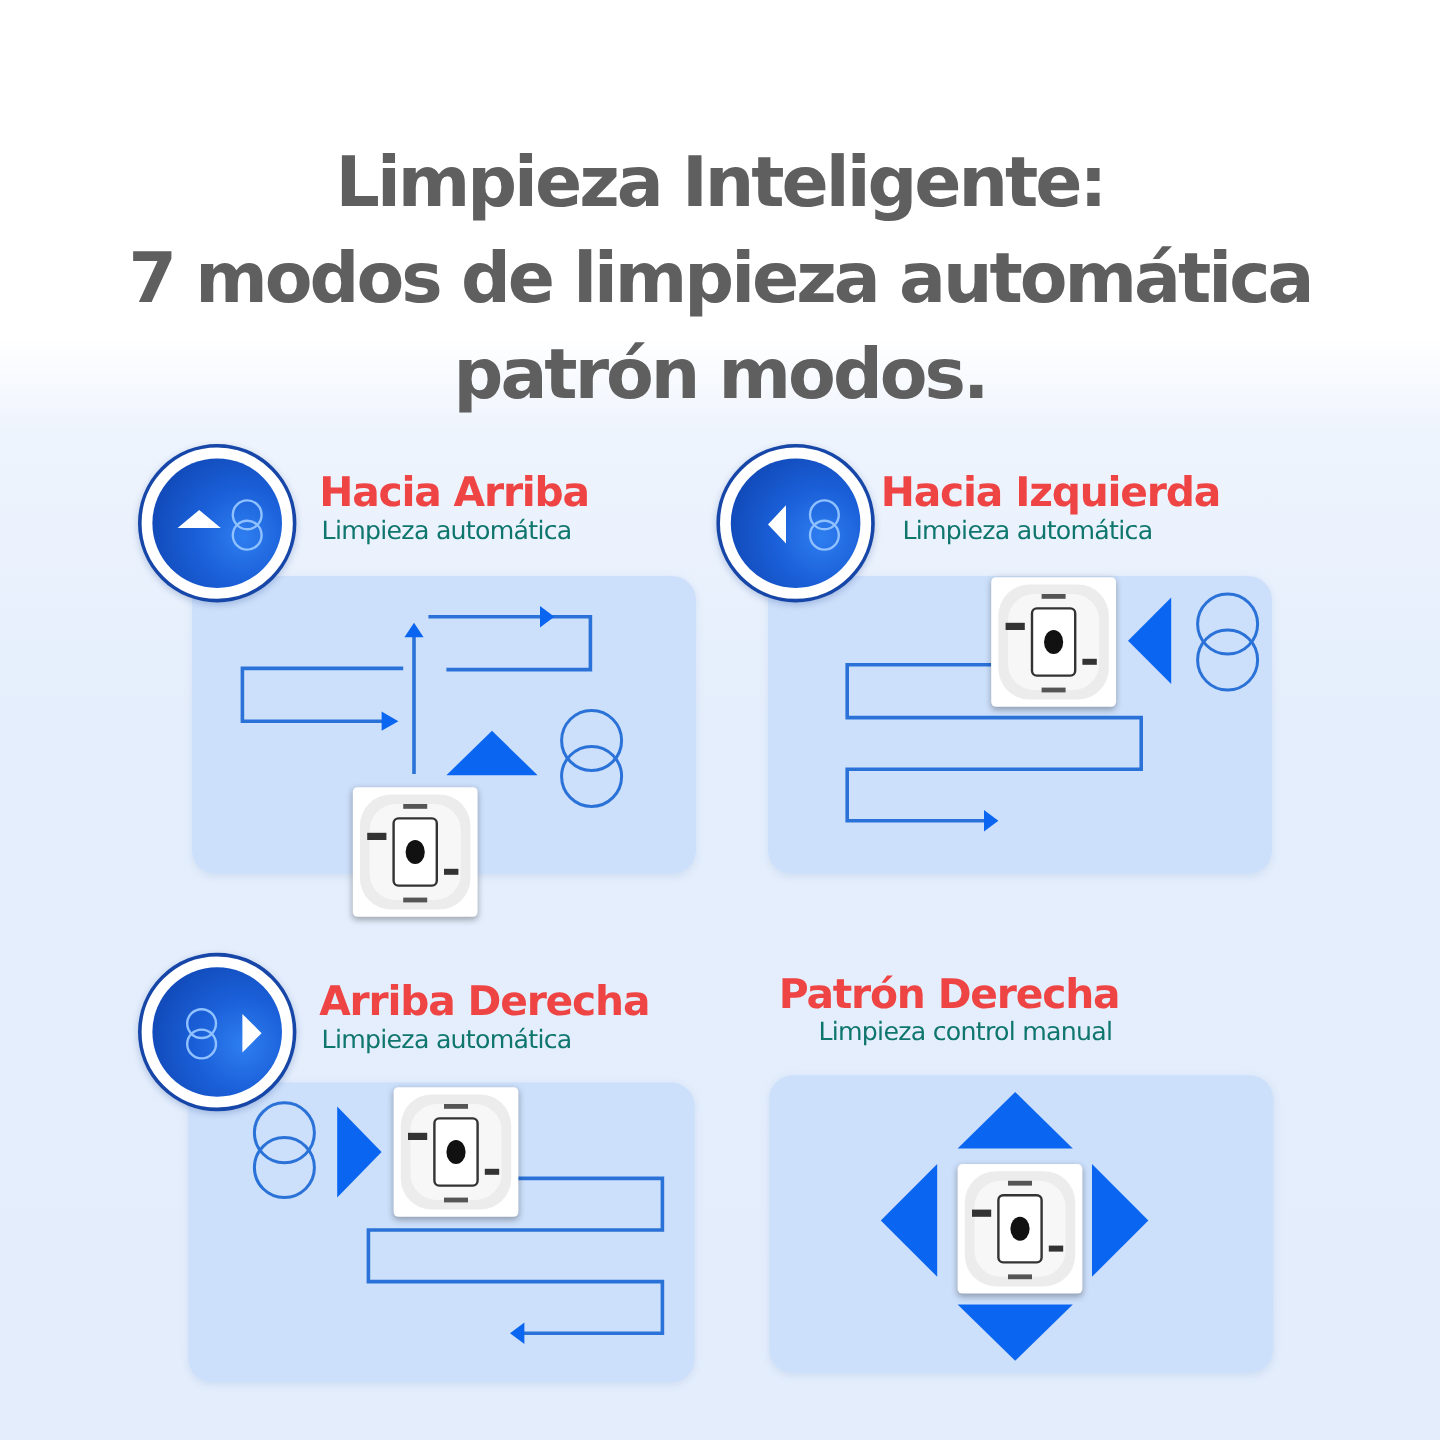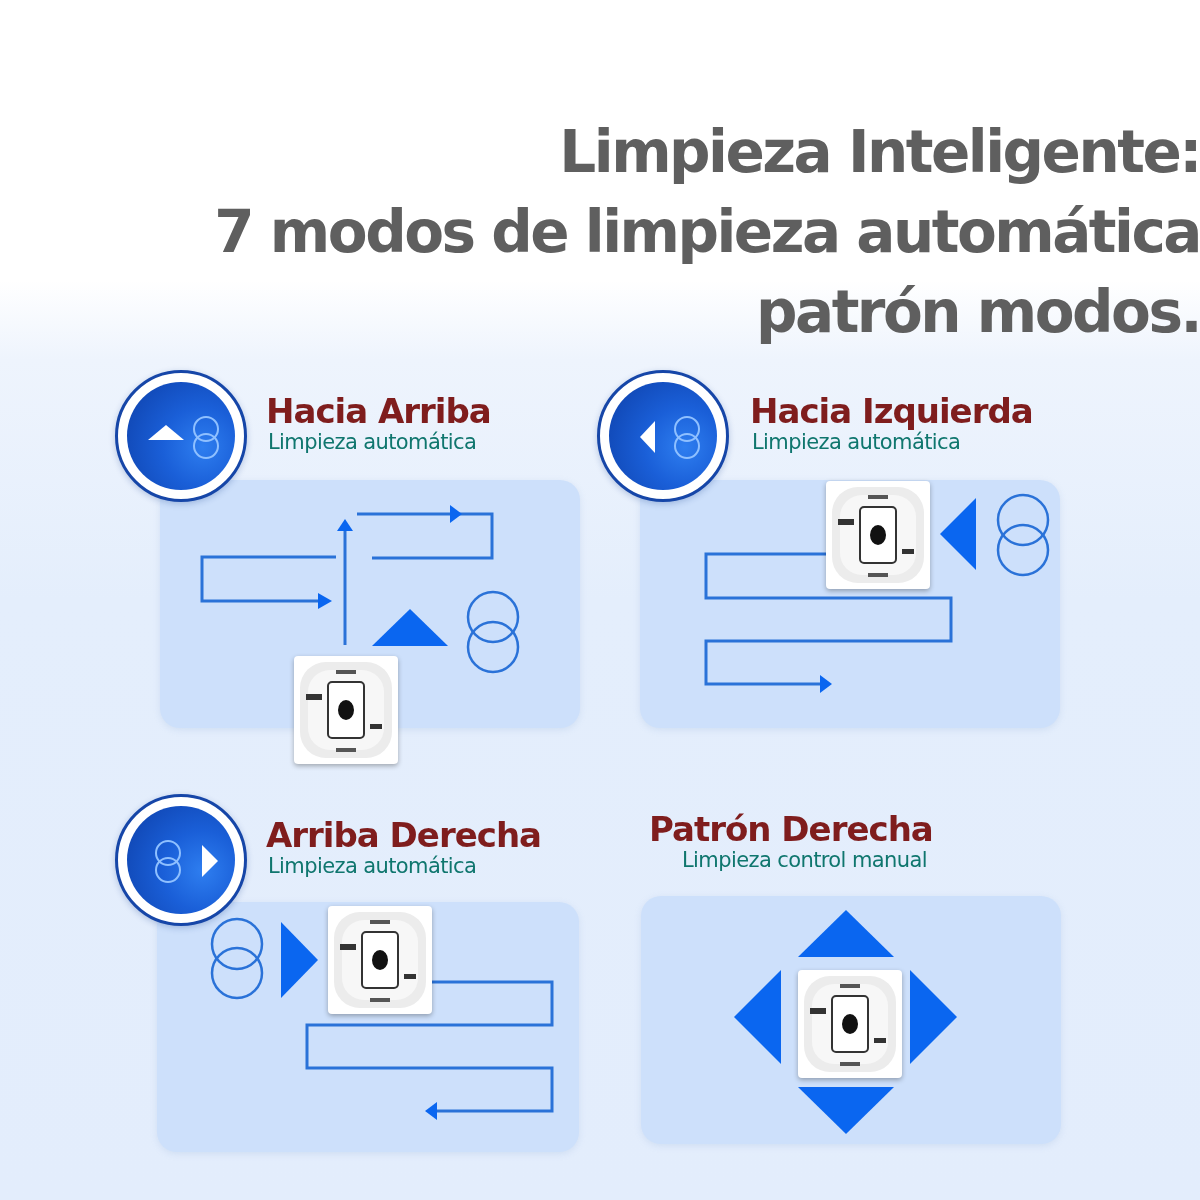--- a/index.html
+++ b/index.html
@@ -5,21 +5,21 @@
   * { box-sizing: border-box; margin: 0; padding: 0; }
   html, body { width: 1200px; height: 1200px; overflow: hidden; }
   body {
     position: relative;
     font-family: "Liberation Sans", "DejaVu Sans", sans-serif;
     background: linear-gradient(180deg, #ffffff 0px, #ffffff 280px, #eef4fd 360px, #e4eefc 600px, #e3edfc 1200px);
   }
   .title {
     position: absolute;
     left: 0; top: 112px; width: 1200px;
-    text-align: right;
+    text-align: center;
     color: #5f5f5f;
     font-family: "DejaVu Sans", sans-serif;
     font-weight: bold;
     font-size: 58px;
     line-height: 80px;
     letter-spacing: -2.5px;
   }
   .title .line { display: block; }
 
   .panel {
@@ -40,21 +40,21 @@
     position: absolute;
     left: 9px; top: 9px;
     width: 108px; height: 108px;
     border-radius: 50%;
     background: radial-gradient(circle at 70% 60%, #2e7ef0 0%, #1a5fd8 40%, #0d3fa8 100%);
   }
   .badge svg { position: absolute; left: 0; top: 0; }
 
   .heading {
     position: absolute;
-    color: #7f1d1d;
+    color: #ef4444;
     font-family: "DejaVu Sans", sans-serif;
     font-weight: bold;
     font-size: 34px;
     letter-spacing: -1px;
     line-height: 38px;
     white-space: nowrap;
   }
   .subheading {
     position: absolute;
     color: #0f766e;
@@ -133,21 +133,21 @@
   <div class="panel" style="left:640px; top:480px; width:420px; height:248px;"></div>
 
   <div class="badge" style="left:597px; top:370px;">
     <div class="badge-inner"></div>
     <svg width="132" height="132" viewBox="0 0 132 132">
       <polygon points="40,64 55,48 55,80" fill="#ffffff"></polygon>
       <circle cx="87" cy="56" r="12" fill="none" stroke="#8fc0ff" stroke-width="2"></circle>
       <circle cx="87" cy="73" r="12" fill="none" stroke="#8fc0ff" stroke-width="2"></circle>
     </svg>
   </div>
-  <div class="heading" style="left:750px; top:392px;">Hacia Izquierda</div>
+  <div class="heading" style="left:734px; top:392px;">Hacia Izquierda</div>
   <div class="subheading" style="left:752px; top:430px;">Limpieza automática</div>
 
   <svg class="diagram" width="1200" height="1200">
     <polyline points="826,554 706,554 706,598 951,598 951,641 706,641 706,684 822,684" fill="none" stroke="#2a72d8" stroke-width="3"></polyline>
     <polygon points="832,684 820,675 820,693" fill="#0a66f0"></polygon>
     <polygon points="940,534 976,498 976,570" fill="#0a66f0"></polygon>
     <circle cx="1023" cy="520" r="25" fill="none" stroke="#2a72d8" stroke-width="2.5"></circle>
     <circle cx="1023" cy="550" r="25" fill="none" stroke="#2a72d8" stroke-width="2.5"></circle>
   </svg>
 

